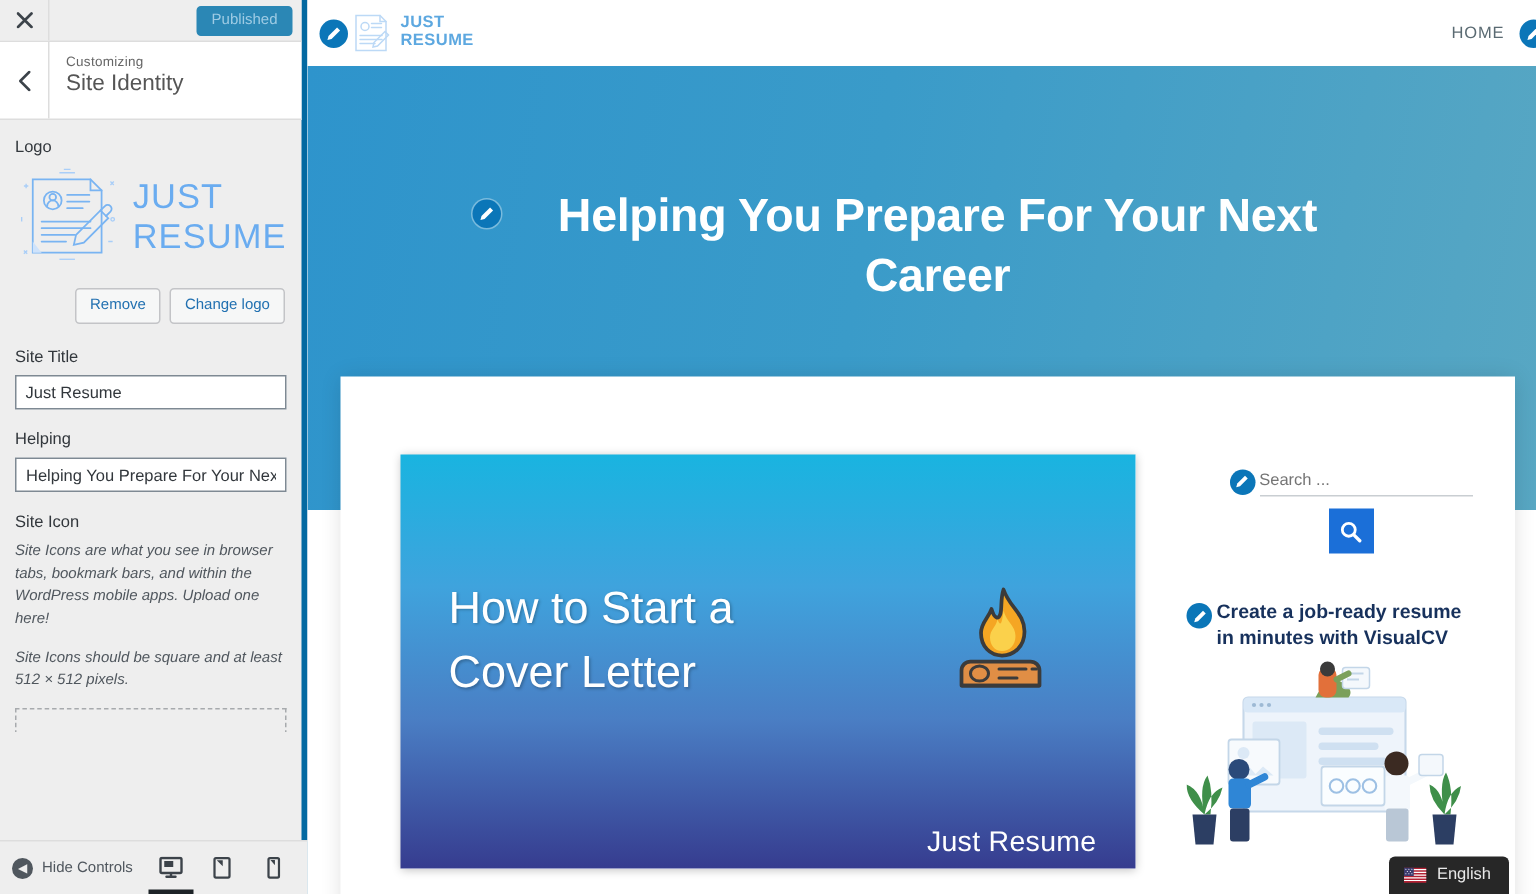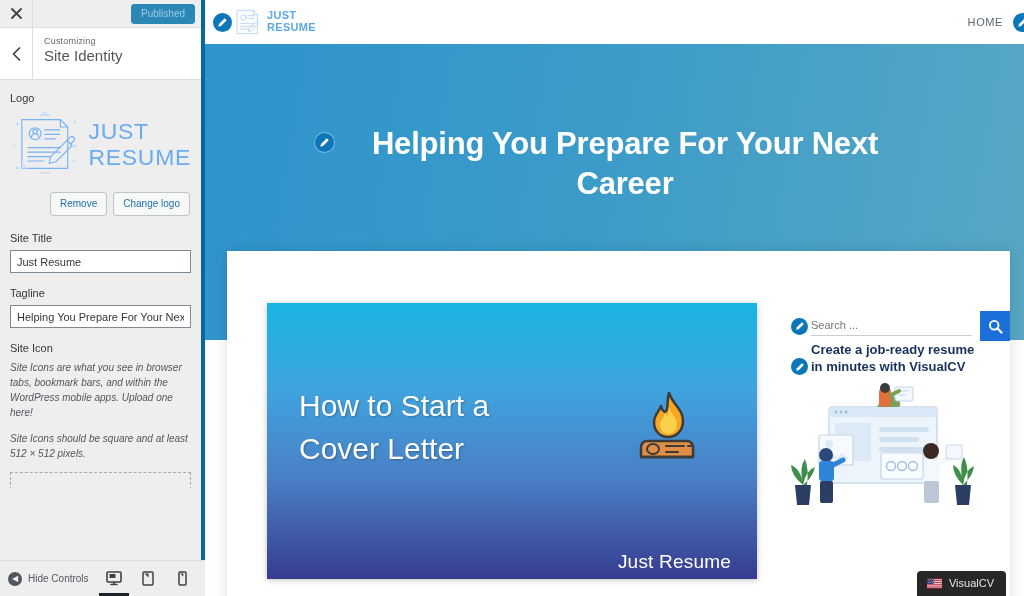--- a/index.html
+++ b/index.html
@@ -166,34 +166,34 @@
   }
   .post-thumb-emoji {
     position: absolute; right: 62px; top: 88px; font-size: 44px; line-height: 1;
   }
   .post-thumb-brand {
     position: absolute; right: 26px; bottom: 6px;
     color: #fff; font-size: 19px; letter-spacing: .2px;
   }
 
   .side-col { flex: 1; padding: 8px 0 0 34px; }
-  .search-row { display: flex; align-items: center; gap: 8px; }
+  .search-row { display: flex; align-items: center; gap: 8px; flex-direction: column; }
   .search-wrap { flex: 1; display: flex; align-items: center; gap: 3px; }
   .search-input {
     flex: 1; border: none; border-bottom: 1px solid #c9ced2;
     font-size: 11px; color: #6b7278; padding: 3px 0 4px 0;
     background: transparent; font-family: "Liberation Sans", sans-serif;
   }
   .search-btn {
     width: 30px; height: 30px; background: #1b6fd8; border: none;
     cursor: pointer; display: flex; align-items: center; justify-content: center;
     flex: 0 0 30px;
   }
 
-  .promo { display: flex; align-items: flex-end; gap: 3px; }
+  .promo { margin-top: 30px; display: flex; align-items: flex-start; gap: 3px; }
   .promo-text {
     color: #17315c; font-size: 13px; font-weight: bold; line-height: 1.32;
   }
   .promo-illus { margin-top: 6px; }
   .promo-illus svg { display: block; }
 
   .lang-pill {
     position: absolute; right: 18px; bottom: 0px;
     background: #272727; color: #e8e8e8; font-size: 11px;
     padding: 6px 12px 7px 10px; border-radius: 4px 4px 0 0;
@@ -267,21 +267,21 @@
         <button class="cz-btn">Remove</button>
         <button class="cz-btn">Change logo</button>
       </div>
 
       <div class="cz-field">
         <span class="cz-label">Site Title</span>
         <input class="cz-input" type="text" value="Just Resume" style="">
       </div>
 
       <div class="cz-field">
-        <span class="cz-label">Tagline</span>
+        <span class="cz-label">Helping</span>
         <input class="cz-input" type="text" value="Helping You Prepare For Your Next Career" style="">
       </div>
 
       <div class="cz-field">
         <span class="cz-label">Site Icon</span>
         <p class="cz-desc">Site Icons are what you see in browser tabs, bookmark bars, and within the WordPress mobile apps. Upload one here!</p>
         <p class="cz-desc">Site Icons should be square and at least 512 × 512 pixels.</p>
         <button class="cz-upload">Select site icon</button>
       </div>
     </div>
@@ -475,17 +475,17 @@
           <circle cx="2.5" cy="2" r=".8"></circle>
             <circle cx="6.5" cy="2" r=".8"></circle>
             <circle cx="10.5" cy="2" r=".8"></circle>
           <circle cx="4.5" cy="5" r=".8"></circle>
             <circle cx="8.5" cy="5" r=".8"></circle>
           <circle cx="2.5" cy="8" r=".8"></circle>
             <circle cx="6.5" cy="8" r=".8"></circle>
             <circle cx="10.5" cy="8" r=".8"></circle>
         </g>
       </svg>
-      <span>VisualCV</span>
+      <span>English</span>
     </div>
 
   </main>
 </div>
 
 </body></html>

